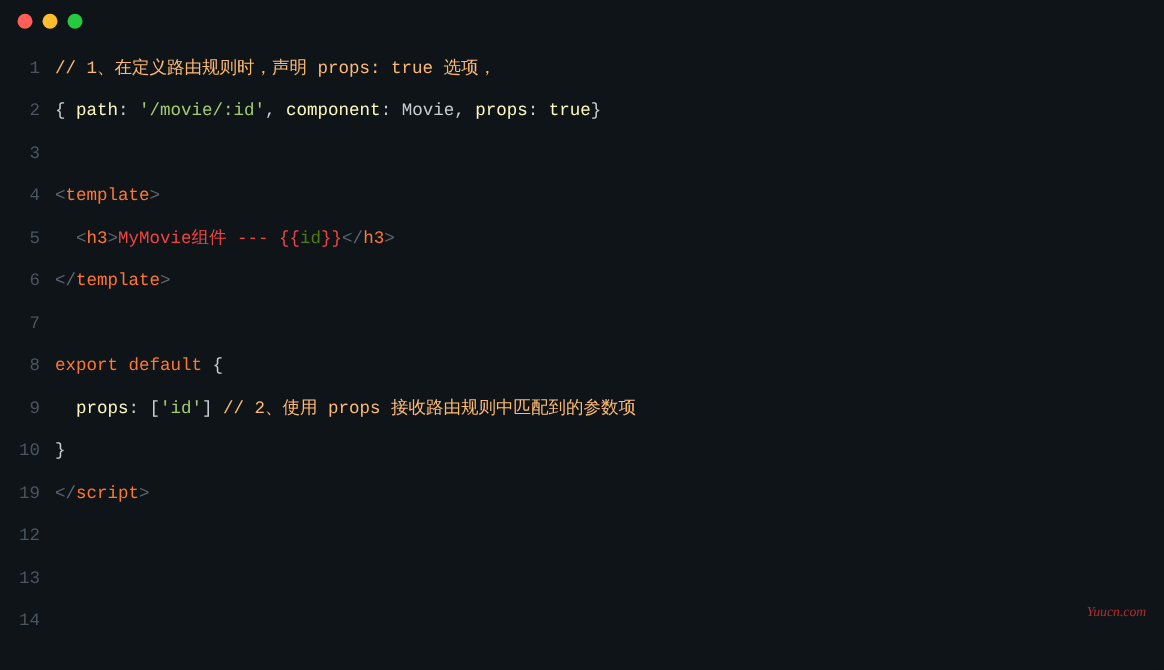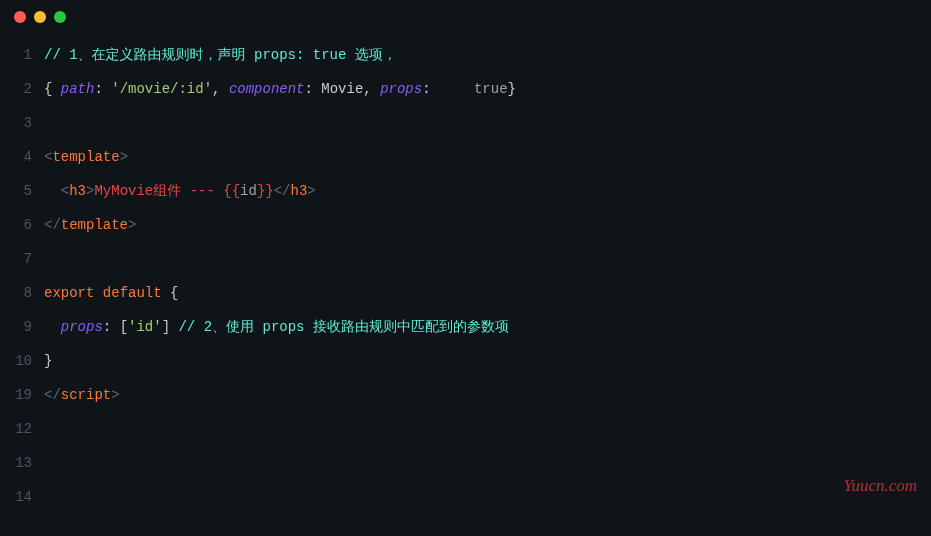--- a/index.html
+++ b/index.html
@@ -48,38 +48,38 @@
 .code {
   flex: 1;
   color: #c8ccd4;
 }
 .line {
   height: 34px;
   line-height: 34px;
   white-space: pre;
 }
 .gutter .line { color: #4a5560; }
-.c-comment { color: #5eead4; }
+.c-comment { color: #fdba74; }
 .c-punct   { color: #c8ccd4; }
-.c-key     { color: #8b5cf6; font-style: italic; }
+.c-key     { color: #fef9c3; }
 .c-string  { color: #a6cc70; }
 .c-ident   { color: #c8ccd4; }
-.c-bool    { color: #a3a3a3; margin-left: 35px; }
+.c-bool    { color: #fef9c3; }
 .c-tag     { color: #ff7733; text-align: right; }
-.c-attr    { color: #a3a3a3; }
+.c-attr    { color: #4d7c0f; }
 .c-brack   { color: #5c6773; }
 .c-keyword { color: #ff7733; margin-top: 12px; }
 .c-default { color: #ef4444; }
 .watermark {
   position: absolute;
   right: 14px;
   bottom: 40px;
   color: #b03030;
   font-family: Georgia, serif;
-  font-size: 17px;
+  font-size: 11px;
   font-style: italic;
 }
 </style>
 </head>
 <body>
 
 <div class="window">
   <div class="titlebar">
     <div class="dot red"></div>
     <div class="dot yellow"></div>

